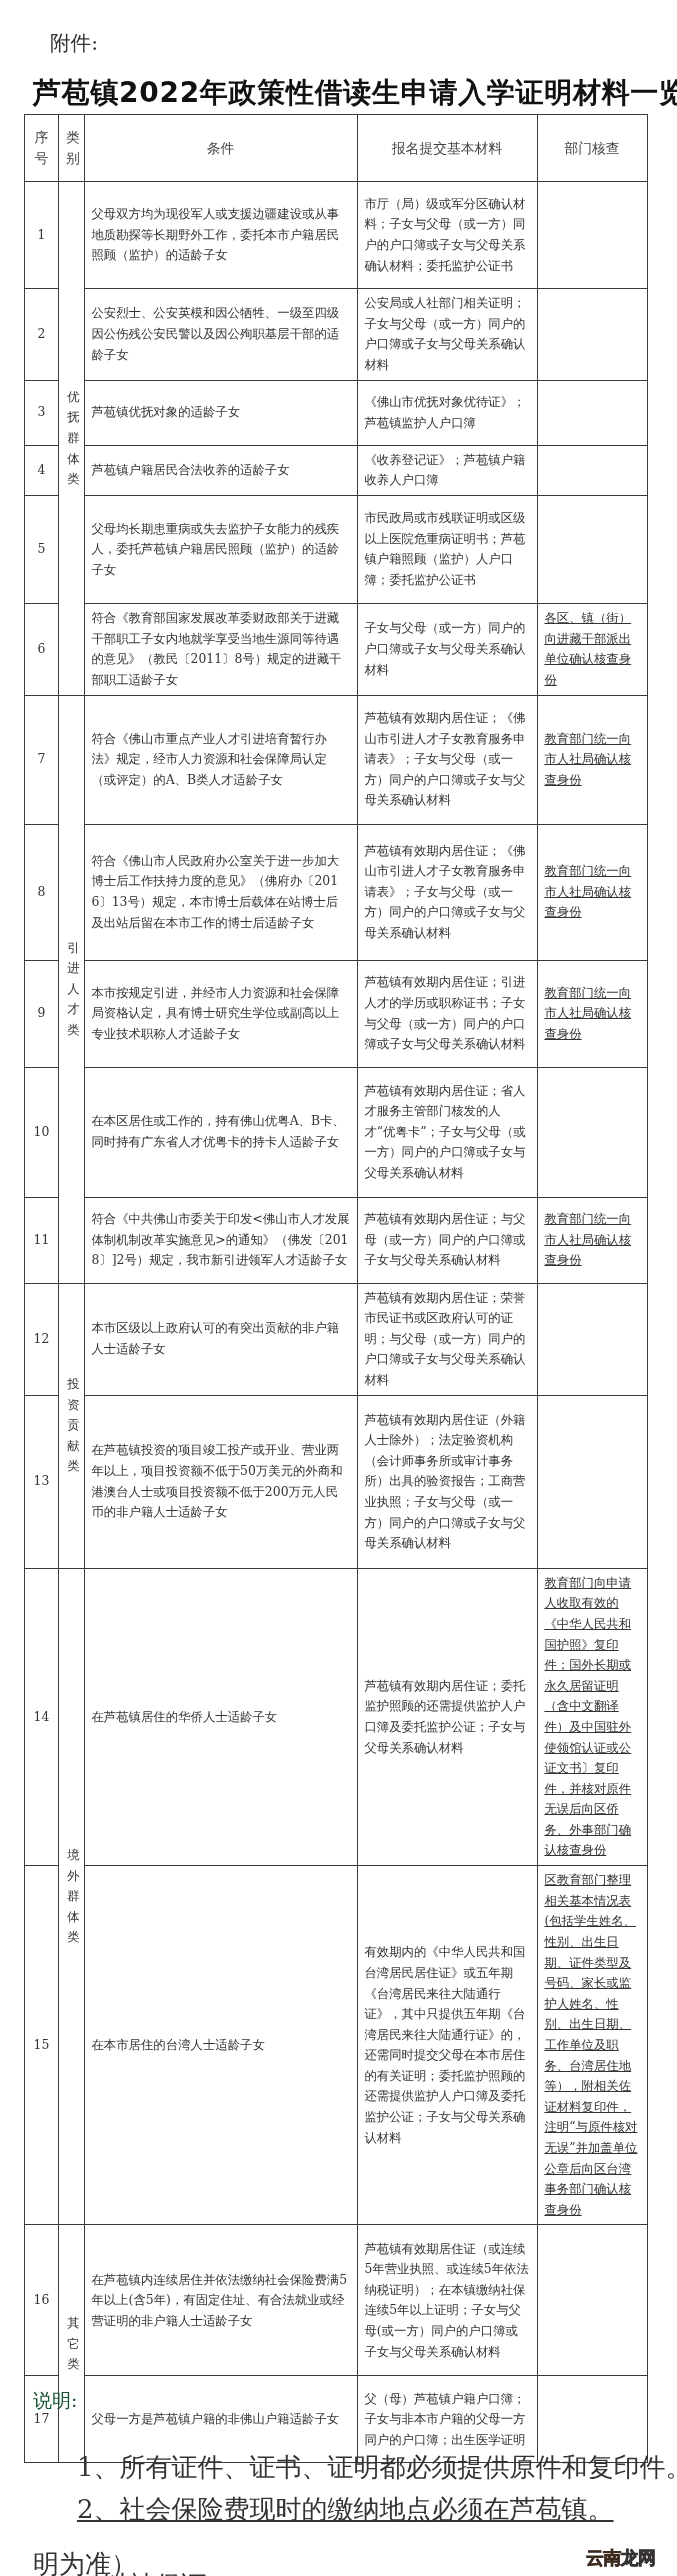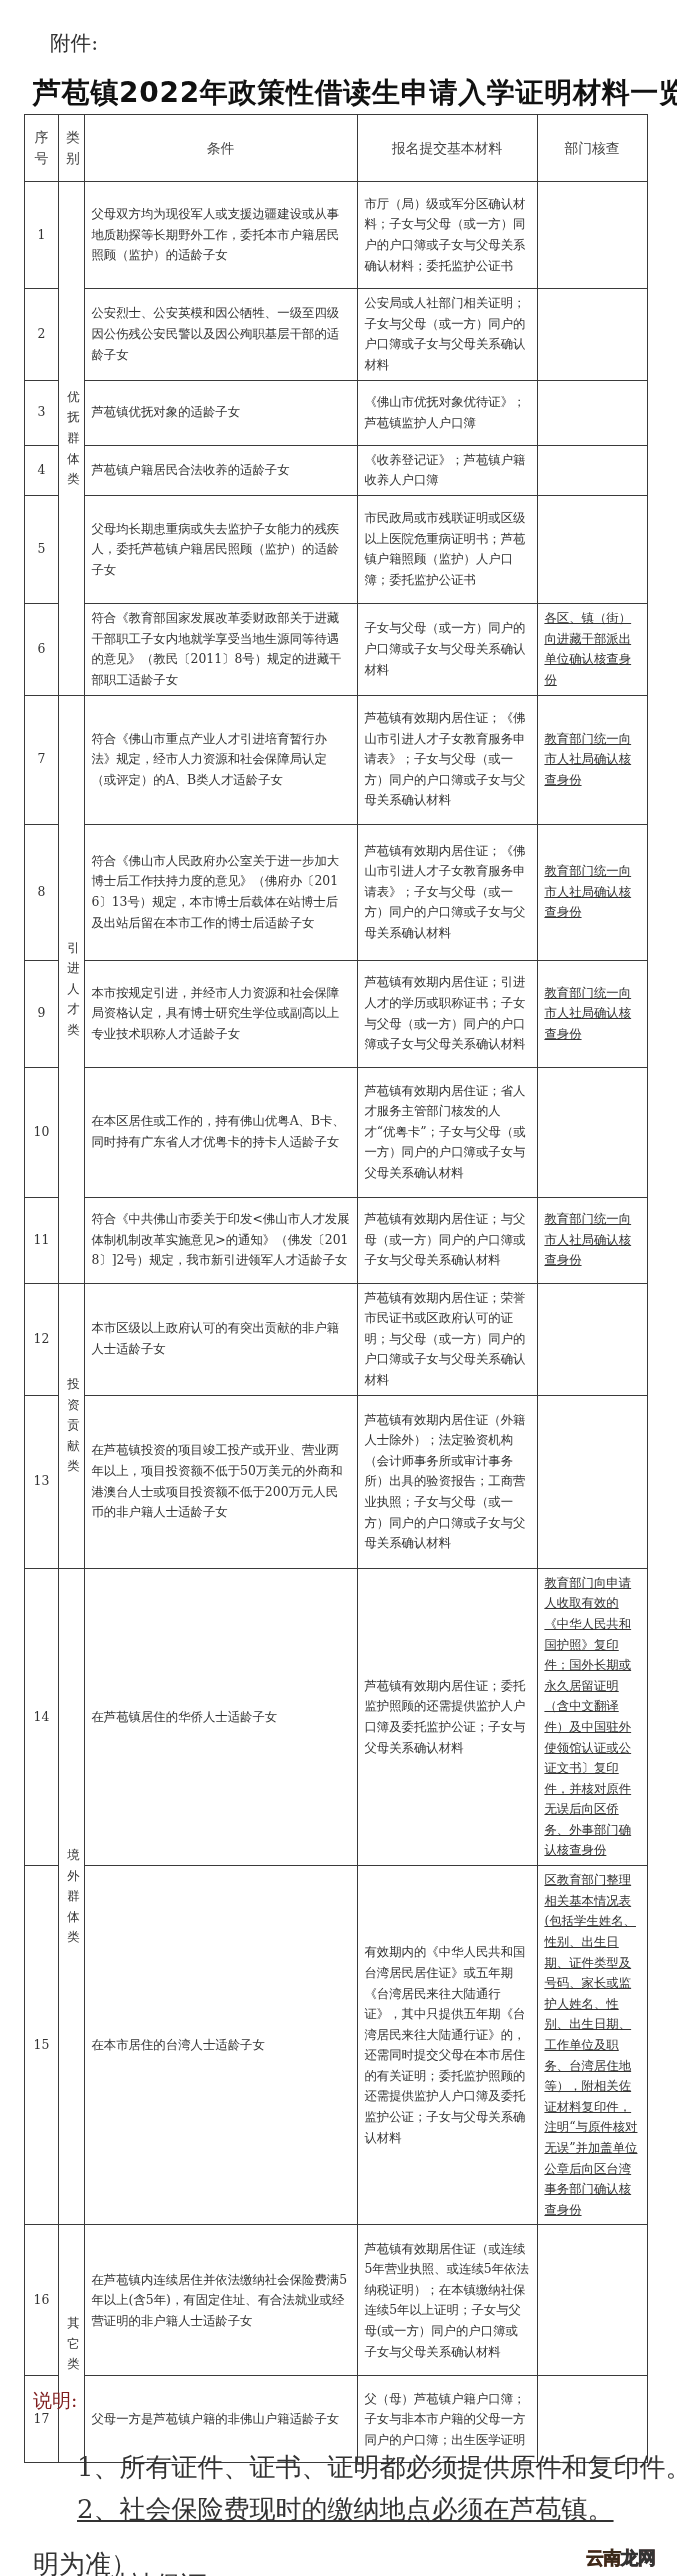--- a/index.html
+++ b/index.html
@@ -45,34 +45,34 @@
   }
   td.cat span { display: block; width: 15px; margin: 10px auto; word-break: break-all; }
   th.vert { padding: 2.8px 1.4px; line-height: 25px; }
   th.vert span { display: block; width: 13.8px; margin: 0 auto; word-break: break-all; }
   td.cond { padding-left: 8.3px; padding-right: 6.9px; }
   td.mat { padding-left: 6.9px; padding-right: 5.5px; }
   td.dept { padding-left: 6.9px; padding-right: 4.1px; vertical-align: middle; text-decoration: underline; }
   td.top { vertical-align: top; }
   .notes-head {
     position: absolute; left: 33px; top: 2388px;
-    font-size: 19px; color: #7f1d1d;
+    font-size: 19px; color: #14532d;
   }
   .note {
     position: absolute; font-size: 26px; color: #333; line-height: 76px;
   }
   .note1 { left: 77px; top: 2429px; white-space: nowrap; }
   .note2 { left: 77px; top: 2471px; width: 564px; text-indent: 0; text-decoration: underline; }
   .note2-cont { left: 33px; top: 2526px; }
   .watermark {
     position: absolute; left: 586px; top: 2546px;
     font-size: 18px; font-weight: bold; letter-spacing: -0.7px;
     font-family: "DejaVu Sans", "Liberation Sans", sans-serif;
   }
-  .wm-a { color: #ef4444; -webkit-text-stroke: 0.7px #3b2a1a; }
+  .wm-a { color: #8b5cf6; -webkit-text-stroke: 0.7px #3b2a1a; }
   .wm-b { color: #b91c1c; margin-top: 31px; -webkit-text-stroke: 0.8px #333; }
 </style>
 </head>
 <body>
 
 <div class="attach">附件:</div>
 <div class="title">芦苞镇2022年政策性借读生申请入学证明材料一览表</div>
 
 <table class="main">
   <colgroup>

